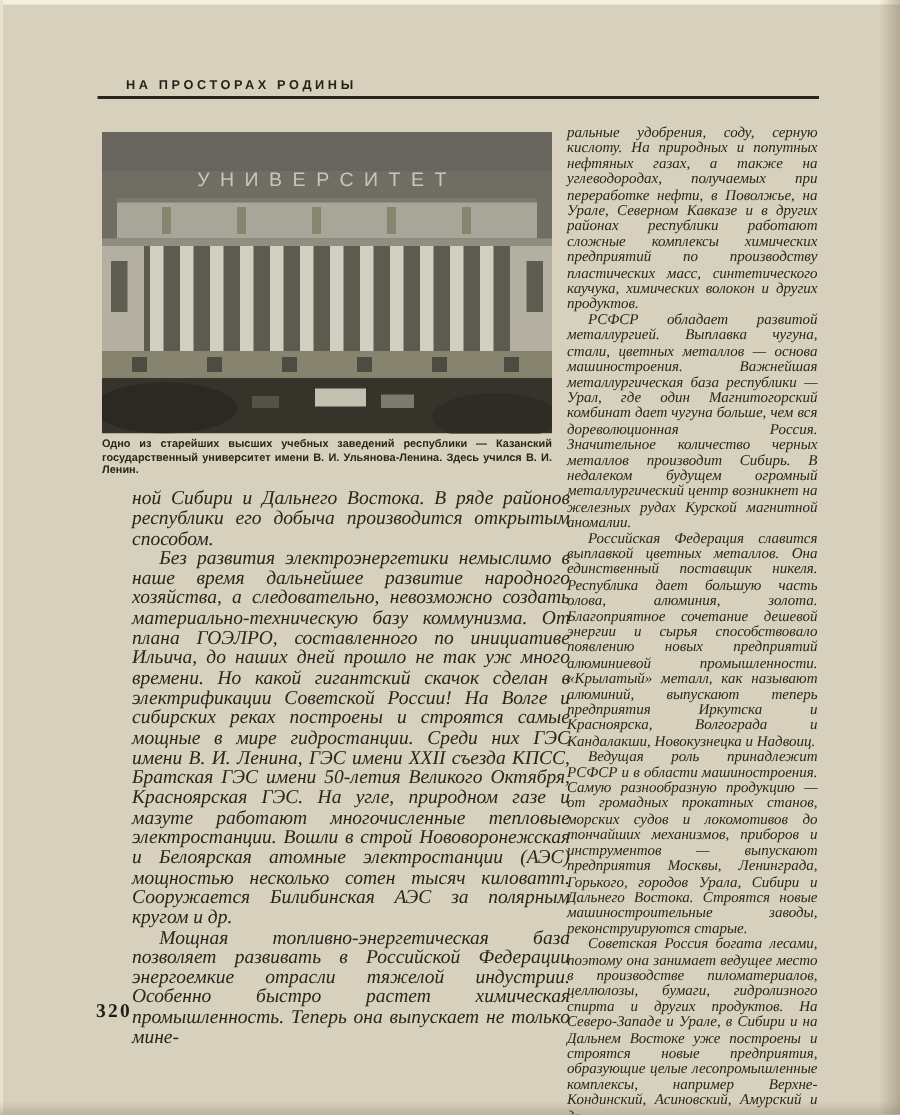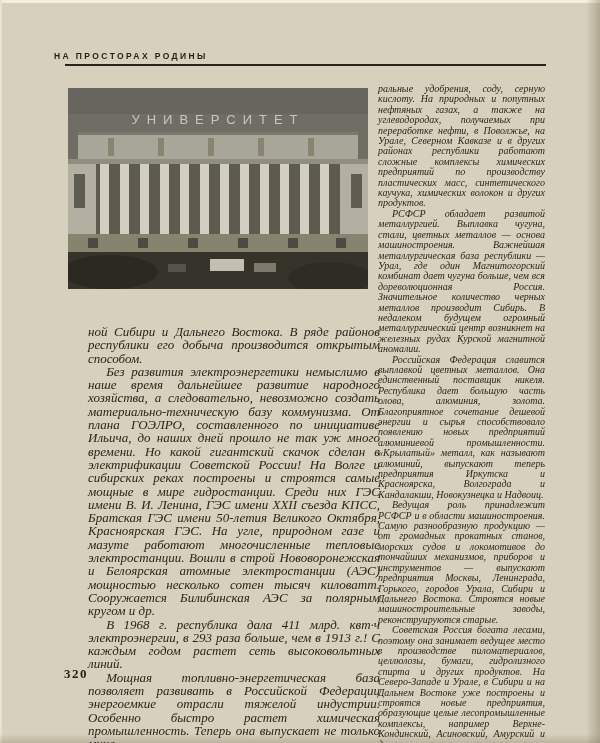--- a/index.html
+++ b/index.html
@@ -18,21 +18,21 @@
   }
   
   .edge-top    { position:absolute; left:0; top:0; width:100%; height:3px; background:#f3eedd; }
   .edge-left   { position:absolute; left:0; top:0; width:2px; height:100%; background:#e7e1cd; }
   .edge-right  { position:absolute; right:0; top:0; width:14px; height:100%;
                  background:linear-gradient(to right, rgba(116,104,80,0), rgba(116,104,80,0.38)); }
   .edge-bottom { position:absolute; left:0; bottom:0; width:100%; height:9px;
                  background:linear-gradient(to bottom, rgba(116,104,80,0), rgba(116,104,80,0.28)); }
 
   .running-head {
-    position: absolute; left: 54px; top: 51px;
+    position: absolute; left: 84px; top: 51px;
     font-family: "Liberation Sans", sans-serif;
     font-weight: bold; font-size: 8.5px; letter-spacing: 2.4px;
     color: #241f17; white-space: nowrap;
   }
   .head-rule {
     position: absolute; left: 65px; top: 64px;
     width: 481px; height: 2px; background: #2a241d;
   }
 
   .photo {
@@ -119,25 +119,25 @@
     <rect x="268" y="150" width="10" height="10" fill="#4e4b42"></rect>
 
     <rect x="0" y="164" width="300" height="37" fill="#36332b"></rect>
     <ellipse cx="42" cy="184" rx="48" ry="17" fill="#2c2922"></ellipse>
     <ellipse cx="262" cy="190" rx="42" ry="16" fill="#2f2c25"></ellipse>
     <rect x="142" y="171" width="34" height="12" fill="#c3c0b1"></rect>
     <rect x="186" y="175" width="22" height="9" fill="#7d7a6d"></rect>
     <rect x="100" y="176" width="18" height="8" fill="#55524a"></rect>
   </svg>
 
+  <div class="caption">Одно из старейших высших учебных заведений республики — Казанский государственный университет имени В. И. Ульянова-Ленина. Здесь учился В. И. Ленин.</div>
 
   <div class="col col-left" lang="ru">
       <p class="">ной Сибири и Дальнего Востока. В ряде районов республики его добыча производится открытым способом.</p>
       <p class="indent">Без развития электроэнергетики немыслимо в наше время дальнейшее развитие народного хозяйства, а следовательно, невозможно создать материально-техническую базу коммунизма. От плана ГОЭЛРО, составленного по инициативе Ильича, до наших дней прошло не так уж много времени. Но какой гигантский скачок сделан в электрификации Советской России! На Волге и сибирских реках построены и строятся самые мощные в мире гидростанции. Среди них ГЭС имени В. И. Ленина, ГЭС имени XXII съезда КПСС, Братская ГЭС имени 50-летия Великого Октября, Красноярская ГЭС. На угле, природном газе и мазуте работают многочисленные тепловые электростанции. Вошли в строй Нововоронежская и Белоярская атомные электростанции (АЭС) мощностью несколько сотен тысяч киловатт. Сооружается Билибинская АЭС за полярным кругом и др.</p>
-      <p class="indent">В 1968 г. республика дала 411 млрд. квт·ч электроэнергии, в 293 раза больше, чем в 1913 г.! С каждым годом растет сеть высоковольтных линий.</p>
       <p class="indent">Мощная топливно-энергетическая база позволяет развивать в Российской Федерации энергоемкие отрасли тяжелой индустрии. Особенно быстро растет химическая промышленность. Теперь она выпускает не только мине-</p>
     </div>
   <div class="col col-right" lang="ru">
       <p class="">ральные удобрения, соду, серную кислоту. На природных и попутных нефтяных газах, а также на углеводородах, получаемых при переработке нефти, в Поволжье, на Урале, Северном Кавказе и в других районах республики работают сложные комплексы химических предприятий по производству пластических масс, синтетического каучука, химических волокон и других продуктов.</p>
       <p class="indent">РСФСР обладает развитой металлургией. Выплавка чугуна, стали, цветных металлов — основа машиностроения. Важнейшая металлургическая база республики — Урал, где один Магнитогорский комбинат дает чугуна больше, чем вся дореволюционная Россия. Значительное количество черных металлов производит Сибирь. В недалеком будущем огромный металлургический центр возникнет на железных рудах Курской магнитной аномалии.</p>
       <p class="indent">Российская Федерация славится выплавкой цветных металлов. Она единственный поставщик никеля. Республика дает большую часть олова, алюминия, золота. Благоприятное сочетание дешевой энергии и сырья способствовало появлению новых предприятий алюминиевой промышленности. «Крылатый» металл, как называют алюминий, выпускают теперь предприятия Иркутска и Красноярска, Волгограда и Кандалакши, Новокузнецка и Надвоиц.</p>
       <p class="indent">Ведущая роль принадлежит РСФСР и в области машиностроения. Самую разнообразную продукцию — от громадных прокатных станов, морских судов и локомотивов до тончайших механизмов, приборов и инструментов — выпускают предприятия Москвы, Ленинграда, Горького, городов Урала, Сибири и Дальнего Востока. Строятся новые машиностроительные заводы, реконструируются старые.</p>
       <p class="indent">Советская Россия богата лесами, поэтому она занимает ведущее место в производстве пиломатериалов, целлюлозы, бумаги, гидролизного спирта и других продуктов. На Северо-Западе и Урале, в Сибири и на Дальнем Востоке уже построены и строятся новые предприятия, образующие целые лесопромышленные комплексы, например Верхне-Кондинский, Асиновский, Амурский и др.</p>
     </div>
 

